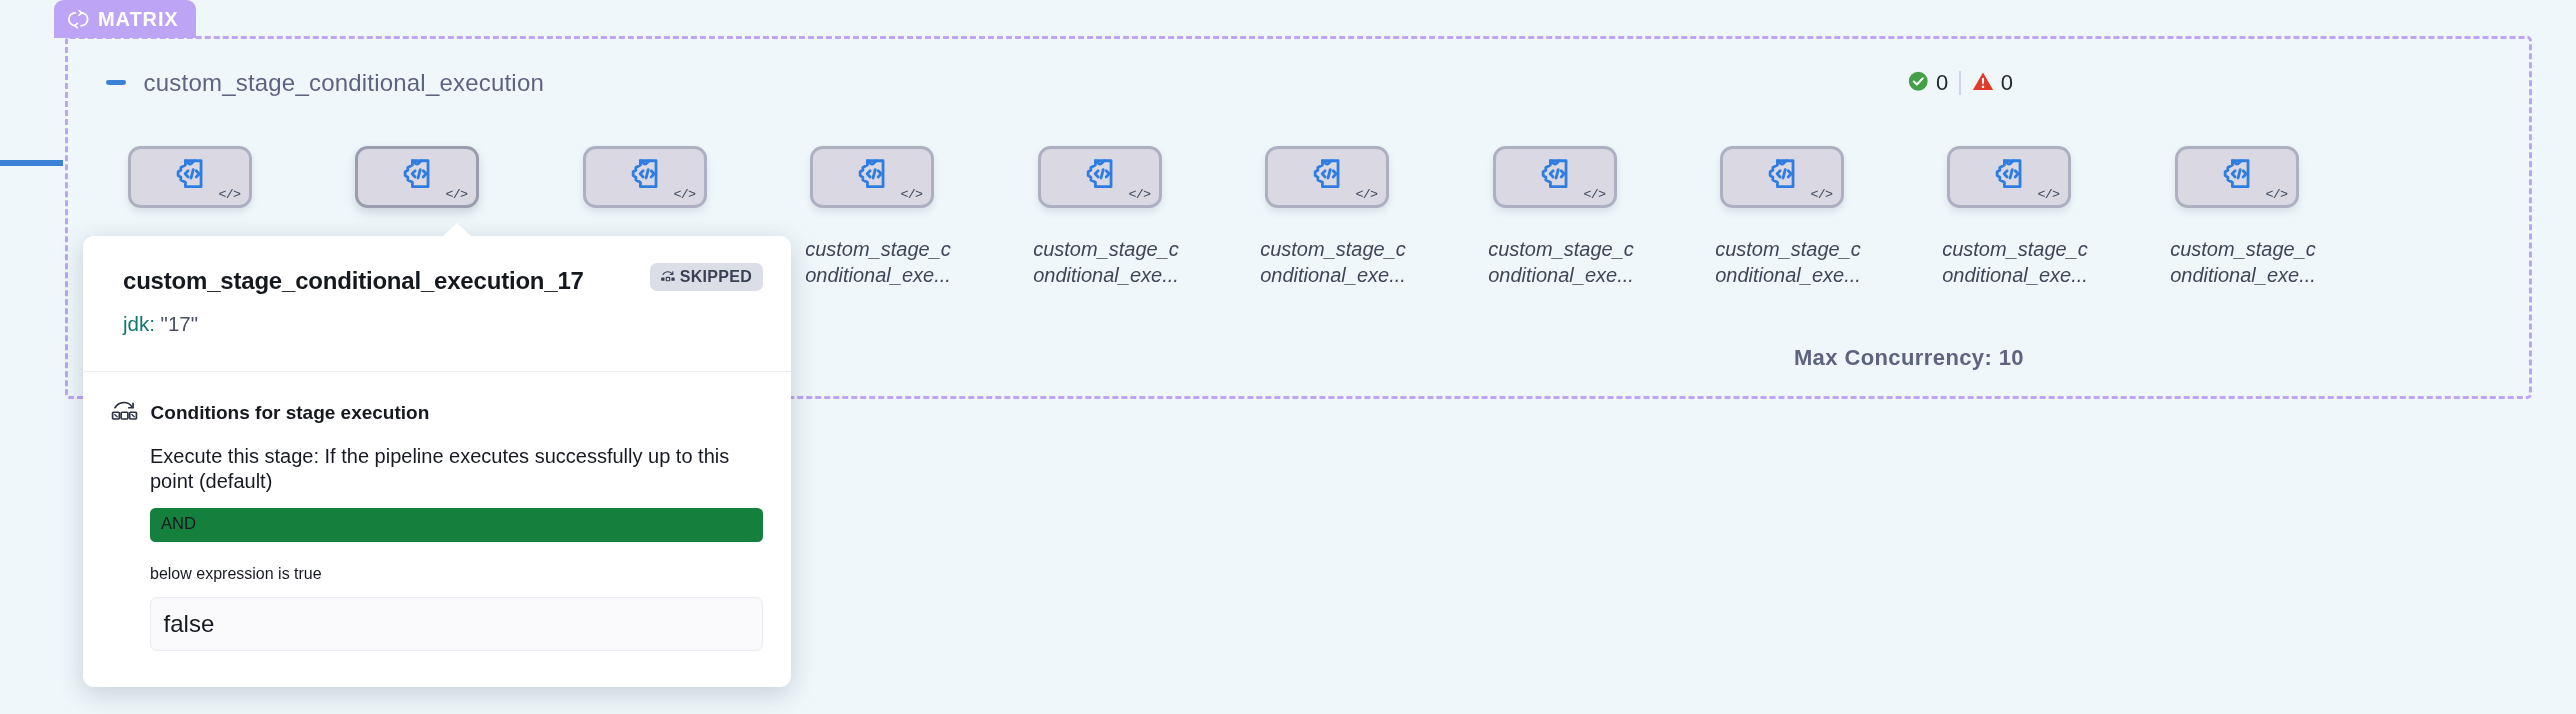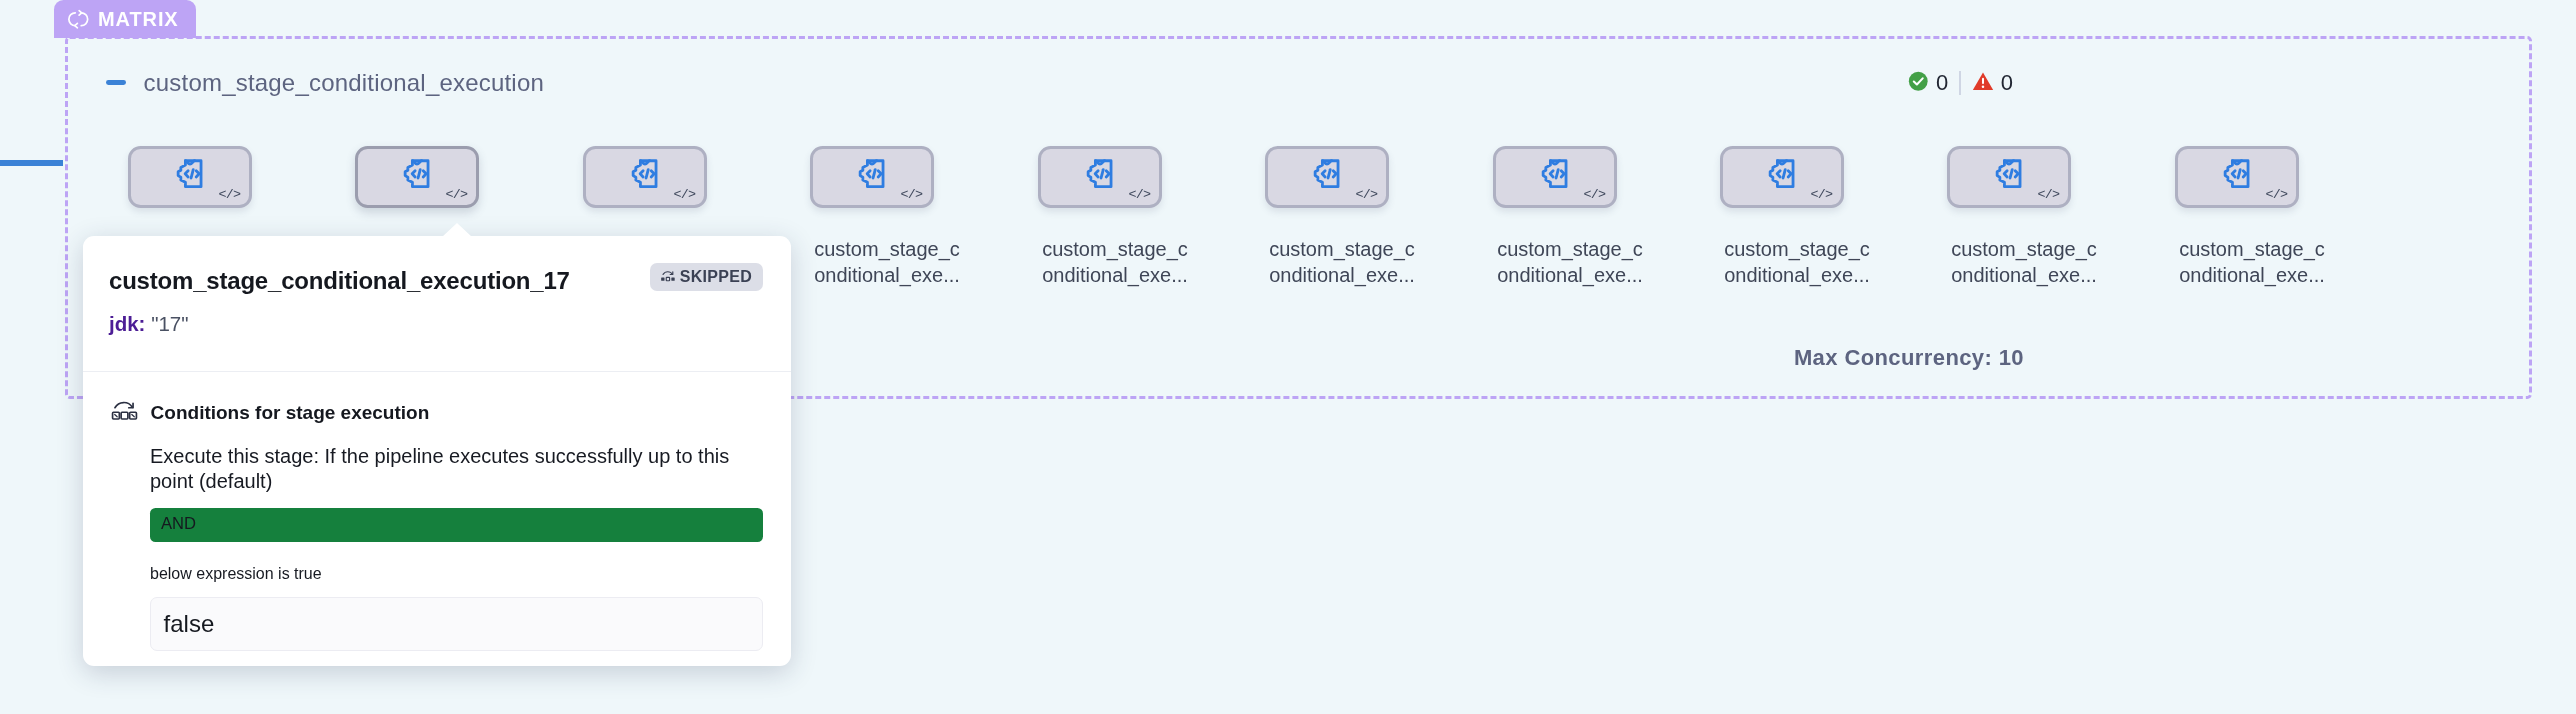--- a/index.html
+++ b/index.html
@@ -160,24 +160,25 @@
     font-size: 13.4px;
     color: #414a5e;
     font-family: "Liberation Mono", monospace;
     line-height: 1;
     letter-spacing: -0.8px;
   }
 
   
   .node-labels {
     position: absolute;
-    left: 80px;
+    left: 71px;
     top: 236px;
     width: 2467px;
     height: 47px;
+    font-style: italic;
   }
   .node-label {
     position: absolute;
     top: 0;
     width: 150px;
     text-align: center;
     font-size: 20px;
     line-height: 1.32;
     color: #3f4657;
     word-break: break-all;
@@ -210,21 +211,21 @@
     position: absolute;
     left: 359px;
     top: -13.4px;
     width: 0;
     height: 0;
     border-left: 15px solid transparent;
     border-right: 15px solid transparent;
     border-bottom: 14px solid #ffffff;
   }
   .tt-head {
-    padding: 32px 28px 35px 26px;
+    padding: 32px 28px 35px 40px;
     border-bottom: 1.6px solid #eceef3;
     position: relative;
   }
   .tt-title-row {
     display: flex;
     align-items: flex-start;
     justify-content: space-between;
     gap: 16px;
   }
   .tt-title {
@@ -250,24 +251,24 @@
     color: #3b4154;
     letter-spacing: 0.3px;
     line-height: 1;
   }
   .tt-sub {
     margin-top: 17.3px;
     font-size: 20.5px;
     color: #4a5163;
     line-height: 1.2;
   }
-  .tt-sub b { font-weight: 700; color: #4c1d95; margin-top: 28px; }
+  .tt-sub b { font-weight: 400; color: #0f766e; margin-top: 28px; }
 
   .tt-body {
-    padding: 27px 28px 15px 28px;
+    padding: 27px 28px 36px 28px;
   }
   .tt-section-title-row {
     display: flex;
     align-items: center;
     gap: 12.6px;
   }
   .tt-section-title {
     font-size: 19px;
     font-weight: 700;
     color: #15181f;

